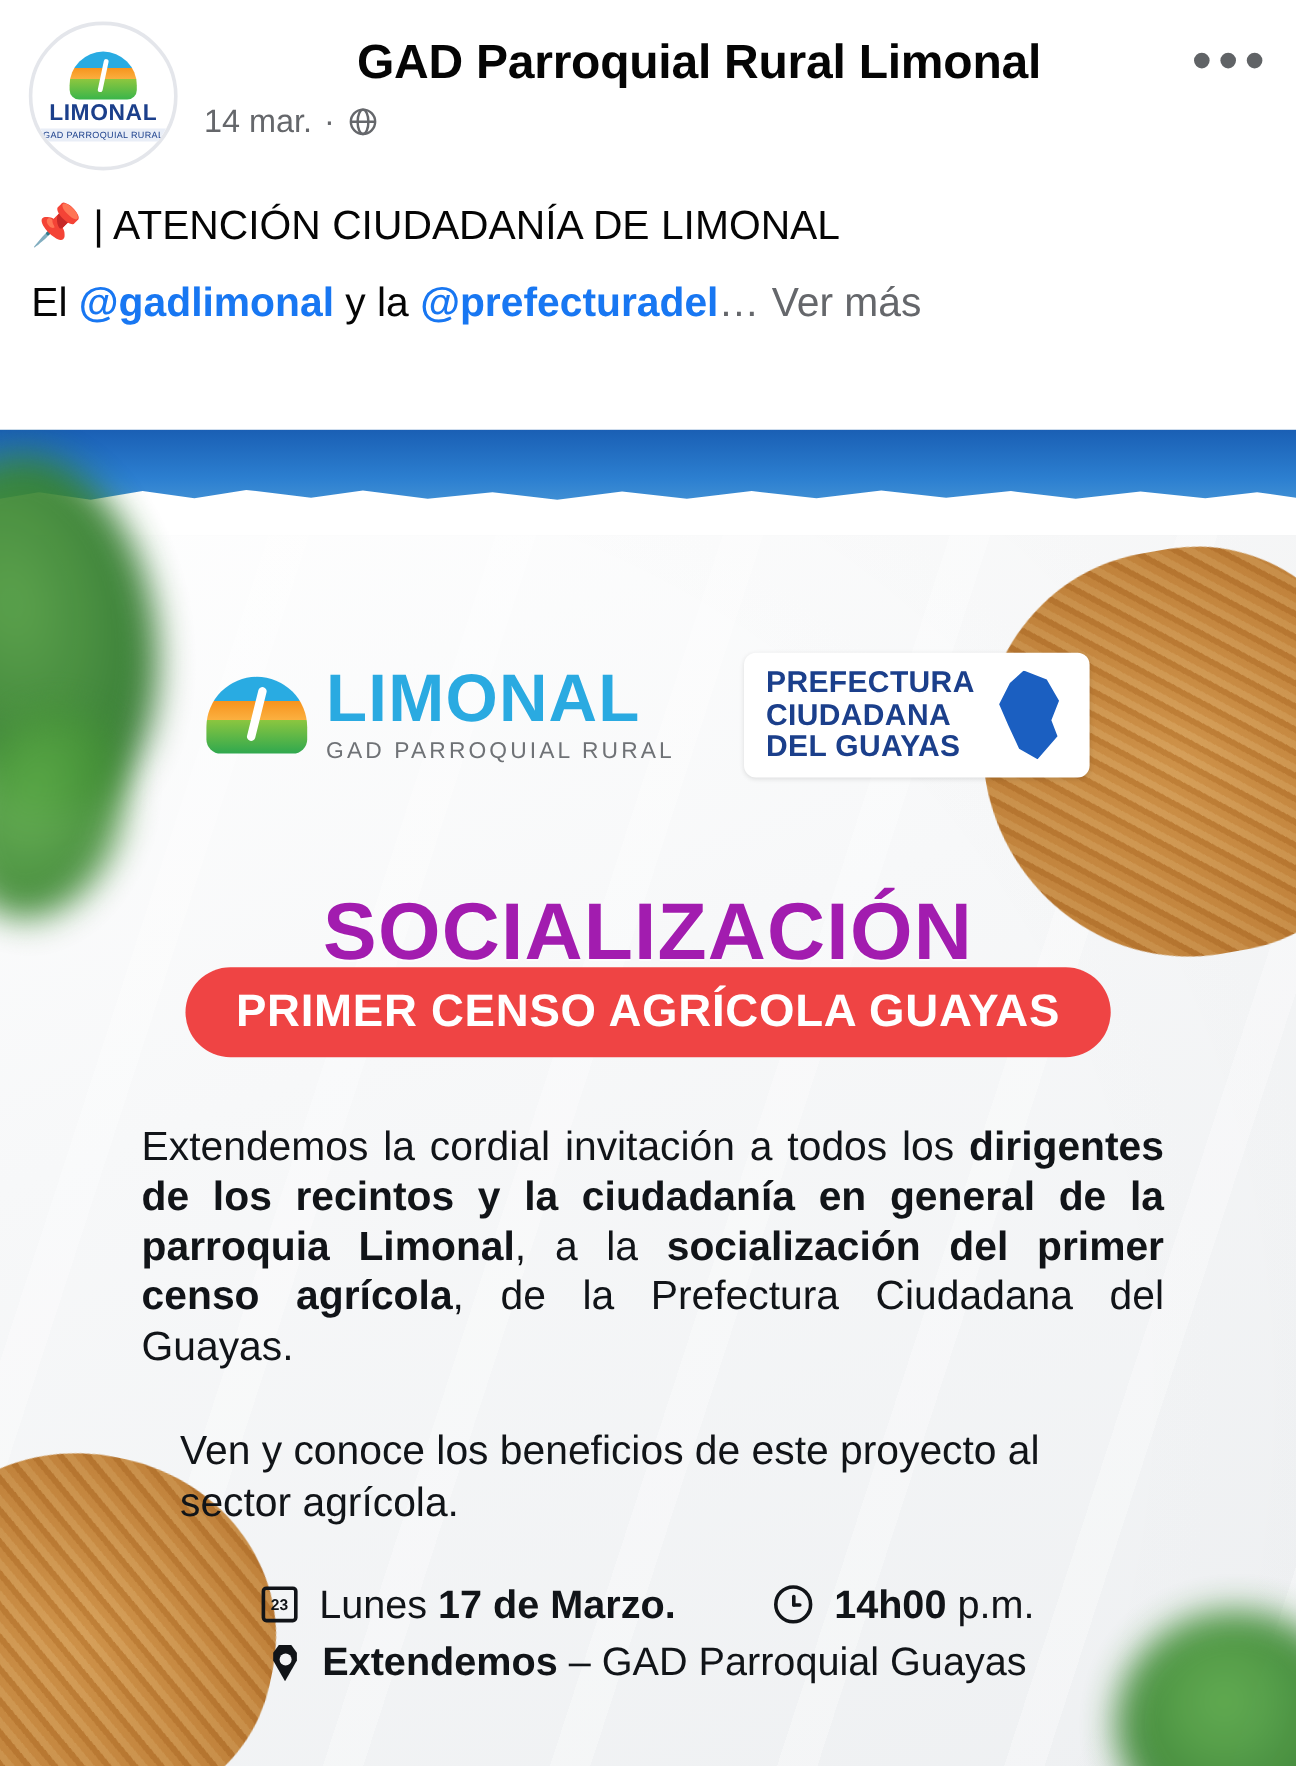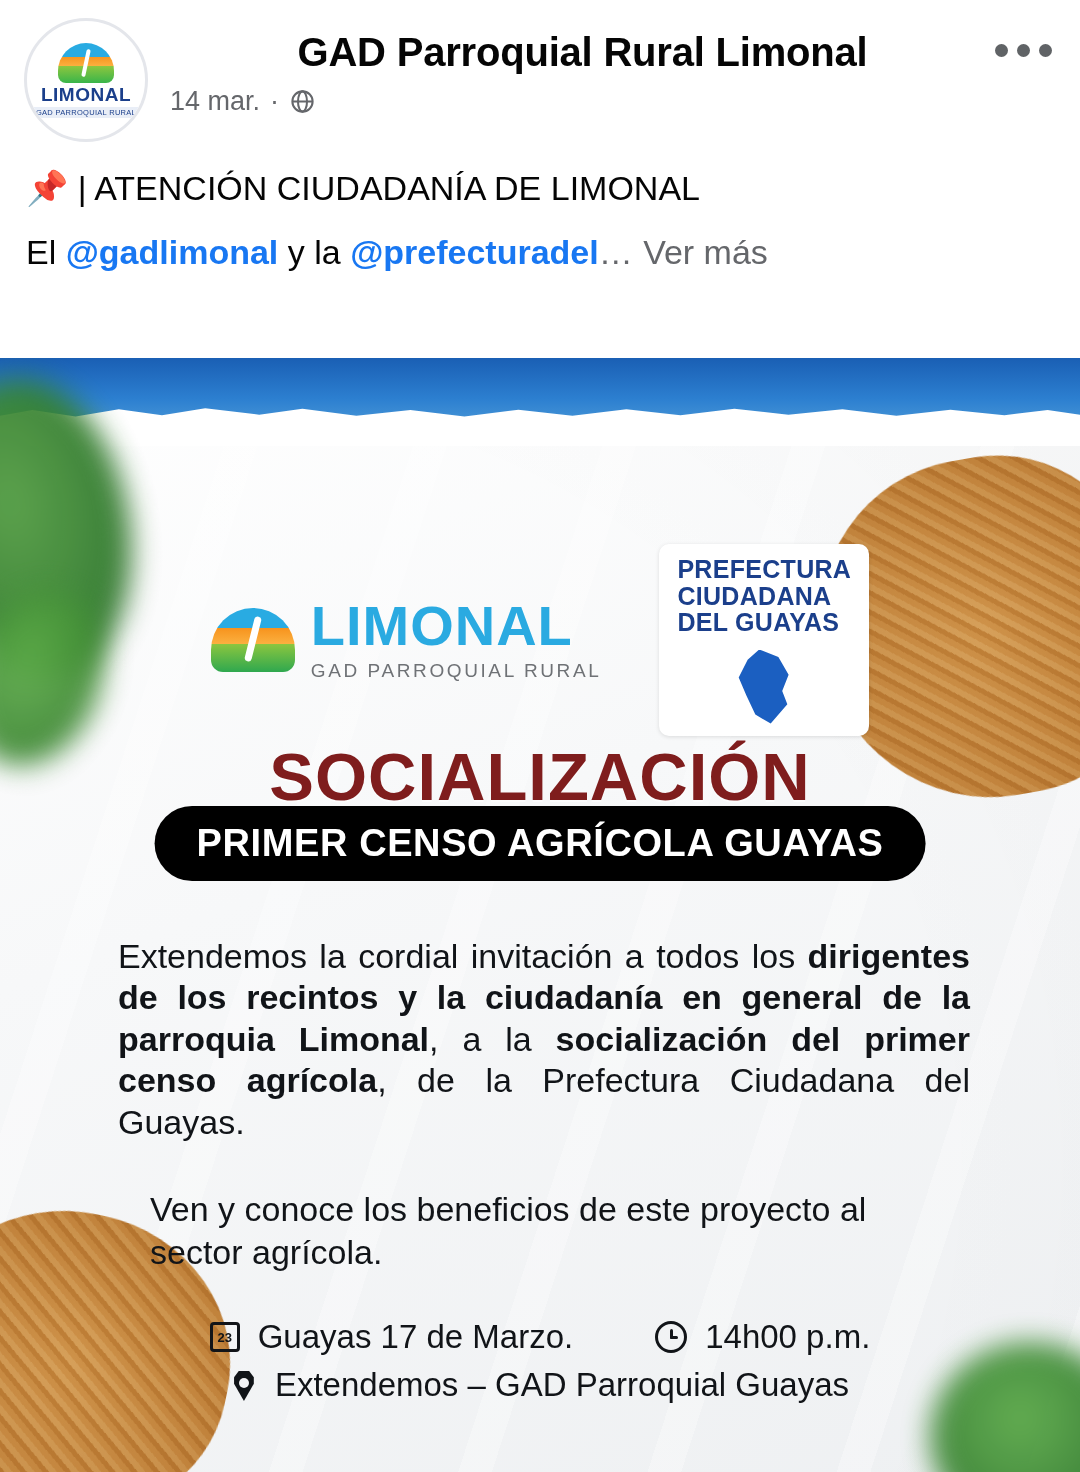--- a/index.html
+++ b/index.html
@@ -259,21 +259,20 @@
     text-align: right; margin-top: 6px;
   }
   .prefectura-logo {
     background: #ffffff;
     border-radius: 10px;
     padding: 12px 18px;
     display: flex;
     align-items: center;
     gap: 14px;
     box-shadow: 0 1px 4px rgba(0,0,0,.12);
-    flex-direction: column;
   }
   .prefectura-logo .pf-text {
     font-size: 25px;
     font-weight: bold;
     color: #1b3f8b;
     line-height: 1.06;
     letter-spacing: .3px;
   }
   .pf-map {
     width: 64px; height: 74px;
@@ -282,29 +281,29 @@
   }
 
   
   .socializacion {
     position: absolute;
     top: 380px; left: 0; right: 0;
     text-align: center;
     font-size: 67px;
     font-weight: bold;
     letter-spacing: 1px;
-    color: #7f1d1d;
+    color: #a21caf;
     text-shadow: 0 2px 0 rgba(255,255,255,.6);
   }
   .censo-pill {
     position: absolute;
     top: 448px;
     left: 50%;
     transform: translateX(-50%);
-    background: #000000;
+    background: #ef4444;
     color: #ffffff;
     font-size: 38px;
     font-weight: bold;
     letter-spacing: .6px;
     padding: 16px 42px;
     border-radius: 40px;
     white-space: nowrap;
   }
 
   
@@ -338,21 +337,21 @@
   }
   .detail-row {
     display: flex;
     align-items: center;
     justify-content: center;
     gap: 18px;
     font-size: 33px;
     color: #111418;
     margin-bottom: 10px;
   }
-  .detail-row b { font-weight: normal; }
+  .detail-row b { font-weight: bold; }
   .icon-cal, .icon-clock, .icon-pin {
     display: inline-block;
     flex: 0 0 auto;
   }
   .icon-cal {
     width: 30px; height: 30px;
     border: 3px solid #111418;
     border-radius: 4px;
     position: relative;
     font-size: 13px;
@@ -465,21 +464,21 @@
 
       <div class="para">
         <span>Extendemos la cordial invitación a todos los </span><b>dirigentes de los recintos y la ciudadanía en general de la parroquia Limonal</b><span>, a la </span><b>socialización del primer censo agrícola</b><span>, de la Prefectura Ciudadana del Guayas.</span>
       </div>
 
       <div class="para-2">Ven y conoce los beneficios de este proyecto al sector agrícola.</div>
 
       <div class="details">
         <div class="detail-row">
           <span class="icon-cal">23</span>
-          <span><span>Guayas </span><b>17 de Marzo.</b></span>
+          <span><span>Lunes </span><b>17 de Marzo.</b></span>
           <span class="gap"></span>
           <span class="icon-clock"></span>
           <span><b>14h00</b><span> p.m.</span></span>
         </div>
         <div class="detail-row">
           <span class="icon-pin"></span>
           <span><b>Extendemos</b><span> – GAD Parroquial Guayas</span></span>
         </div>
       </div>
 

